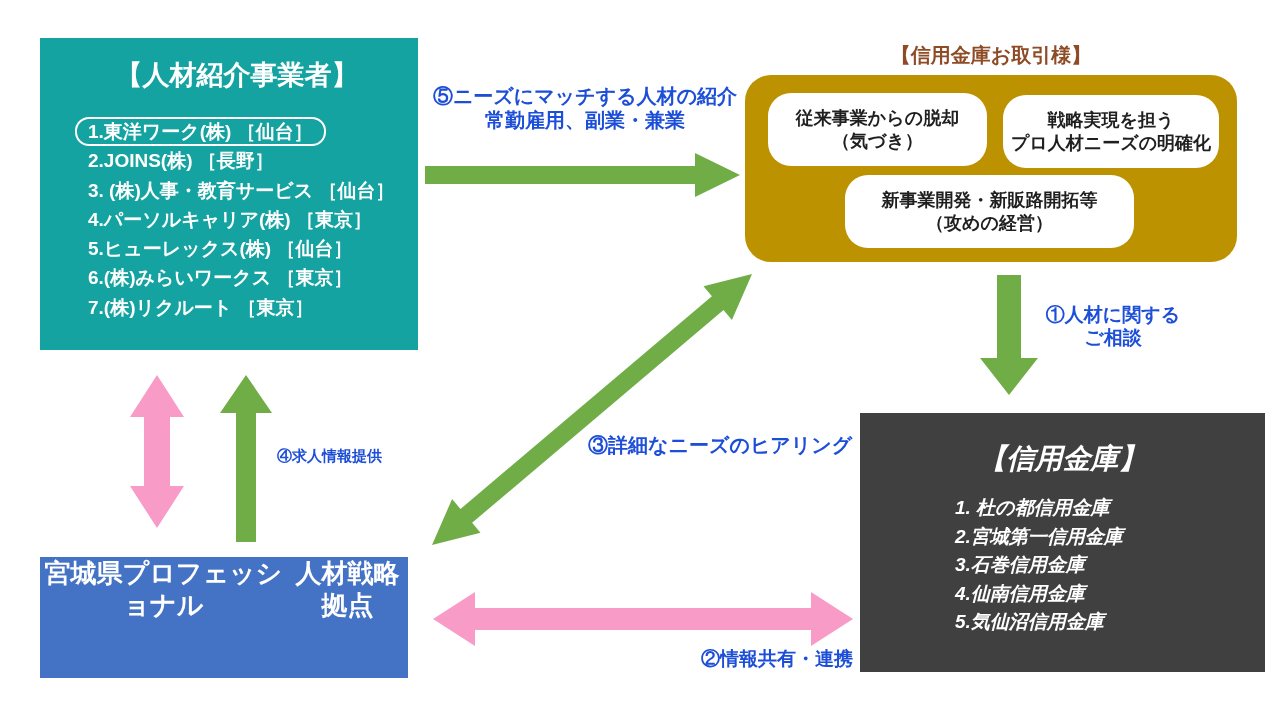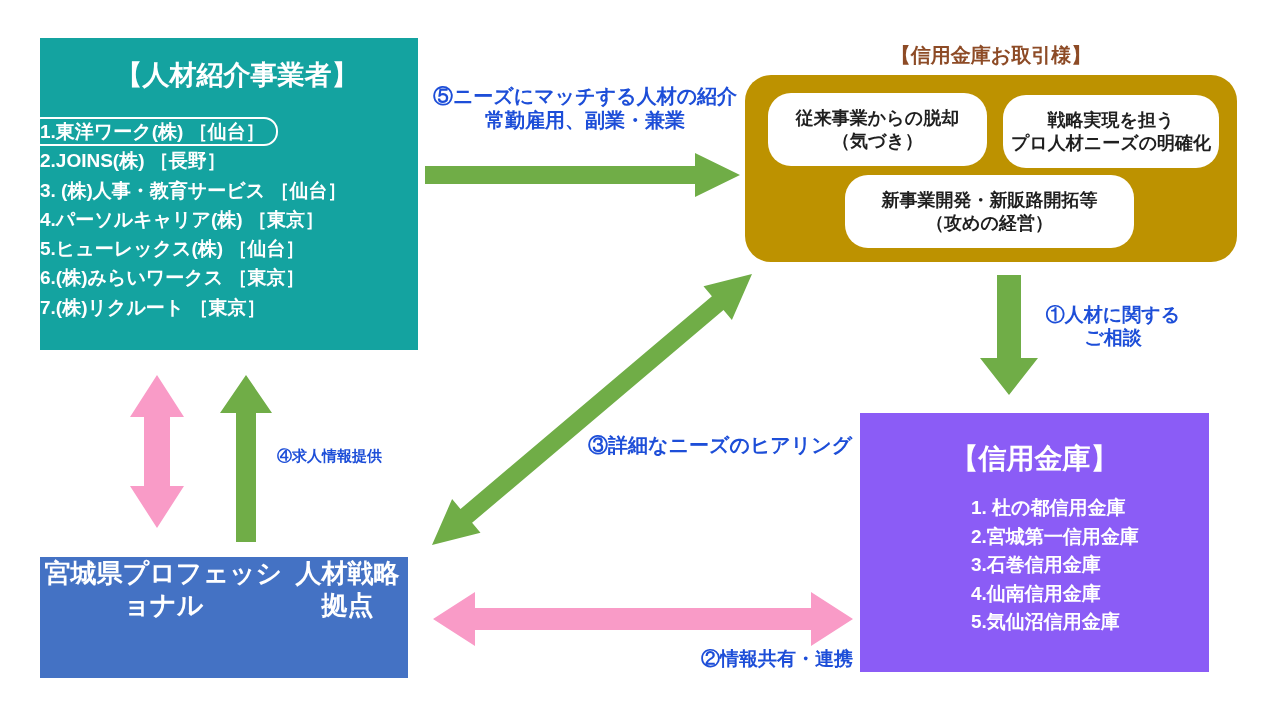--- a/index.html
+++ b/index.html
@@ -5,36 +5,36 @@
   * { margin:0; padding:0; box-sizing:border-box; }
   html,body { background:#fff; }
   body { font-family:"Liberation Sans", sans-serif; }
   .canvas { position:relative; width:1280px; height:720px; background:#fff; overflow:hidden; font-weight:bold; }
   .arrows { position:absolute; left:0; top:0; width:1280px; height:720px; }
 
   .box { position:absolute; color:#fff; }
   .teal-box { left:40px; top:38px; width:378px; height:312px; background:#14A3A0; }
   .box-title { text-align:center; font-size:27px; }
   .teal-box .box-title { margin-top:19px;padding-left:16px; }
-  .ref-list { list-style:none; margin-top:24px; font-size:19px; }
+  .ref-list { list-style:none; margin-top:24px; padding-left:48px; font-size:19px; }
   .ref-list li { line-height:29.3px; width:fit-content; white-space:nowrap; }
   .ref-list li.framed { border:2px solid #fff; border-radius:14px; padding:0 11px; margin-left:-13px; line-height:25.3px; }
 
   .clients-title { position:absolute; left:745px; top:42px; width:492px; text-align:center; font-size:20px; color:#8D4B26; }
   .gold-box { left:745px; top:75px; width:492px; height:187px; background:#BD9200; border-radius:26px; }
   .client-card { position:absolute; background:#fff; color:#1f1f1f; border-radius:23px; text-align:center;
                  font-size:18px; line-height:23px; display:flex; flex-direction:column; justify-content:center; }
   .card-1 { left:23px;  top:18px;  width:219px; height:73px; }
   .card-2 { left:258px; top:20px;  width:216px; height:73px; }
   .card-3 { left:100px; top:100px; width:289px; height:73px; }
 
-  .orange-box { left:860px; top:413px; width:349px; height:259px; background:#8b5cf6; }
+  .orange-box { left:860px; top:413px; width:405px; height:259px; background:#404040;font-style:italic; }
   .orange-box .box-title { margin-top:27px; font-size:28px; }
   .shinkin-list { list-style:none; margin-top:16px; padding-left:95px; font-size:19px; }
-  .shinkin-list li { line-height:28.5px; white-space:nowrap;margin-left:16px; }
+  .shinkin-list li { line-height:28.5px; white-space:nowrap; }
 
   .blue-box { left:40px; top:557px; width:368px; height:121px; background:#4472C4; display:flex;
               flex-direction:row; justify-content:center; text-align:center; font-size:26px; line-height:32px; }
 
   .lbl { position:absolute; color:#1d4ed8; white-space:nowrap; }
   .lbl-match   { left:415px;  top:84px;  width:340px; text-align:center; font-size:20px; line-height:24px; }
   .lbl-consult { left:1040px; top:303px; width:146px; text-align:center; font-size:19px; line-height:23px; }
   .lbl-hearing { left:588px;  top:432px; font-size:20px; }
   .lbl-jobinfo { left:277px;  top:447px; font-size:15px; }
   .lbl-share   { left:432px;  top:646px; width:421px; text-align:right; font-size:19px; }

